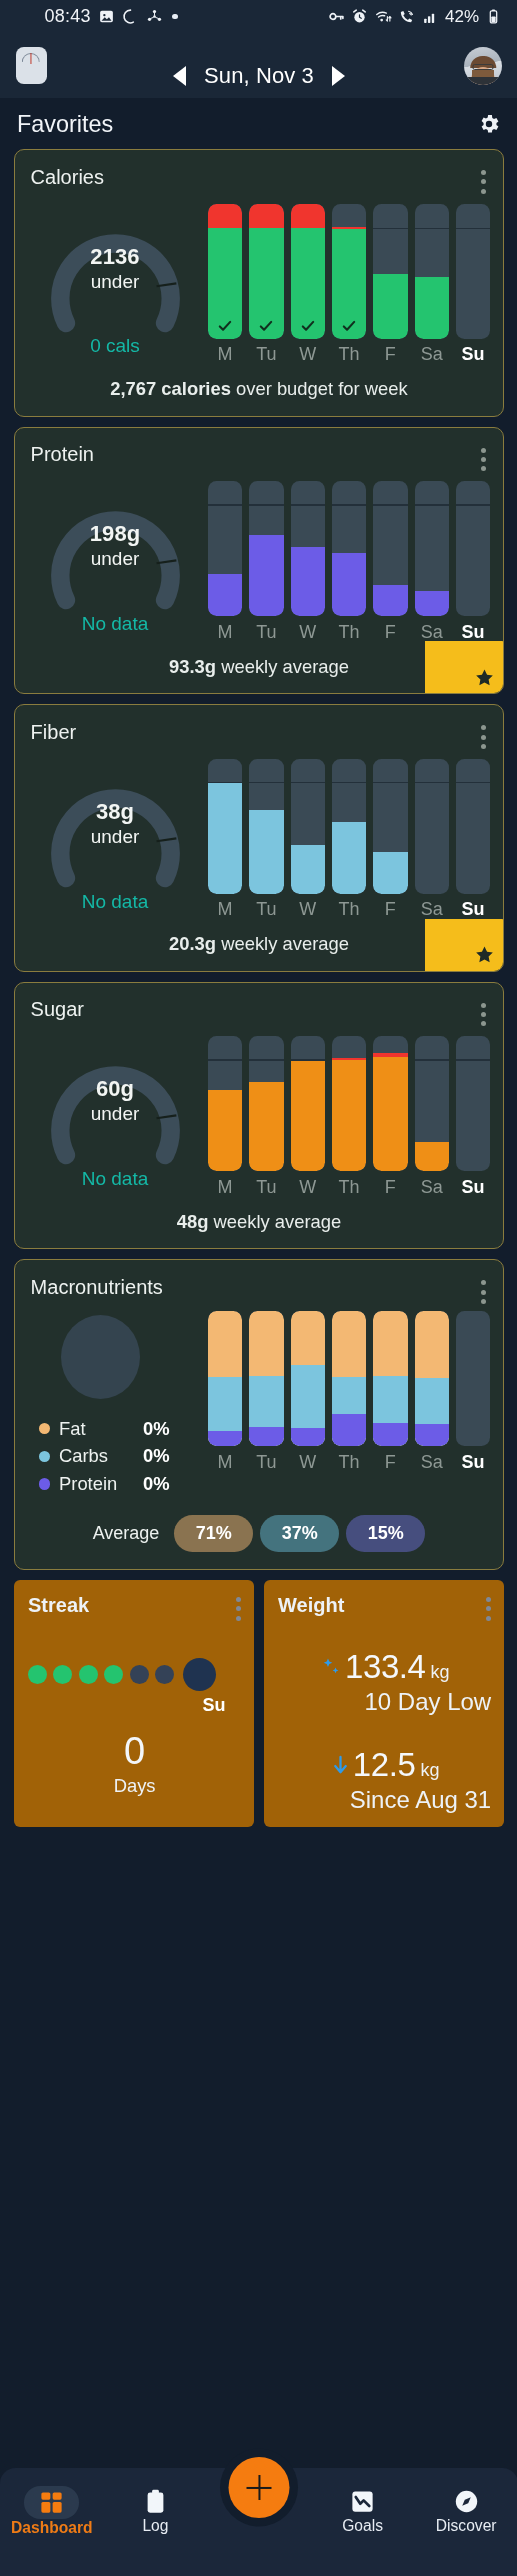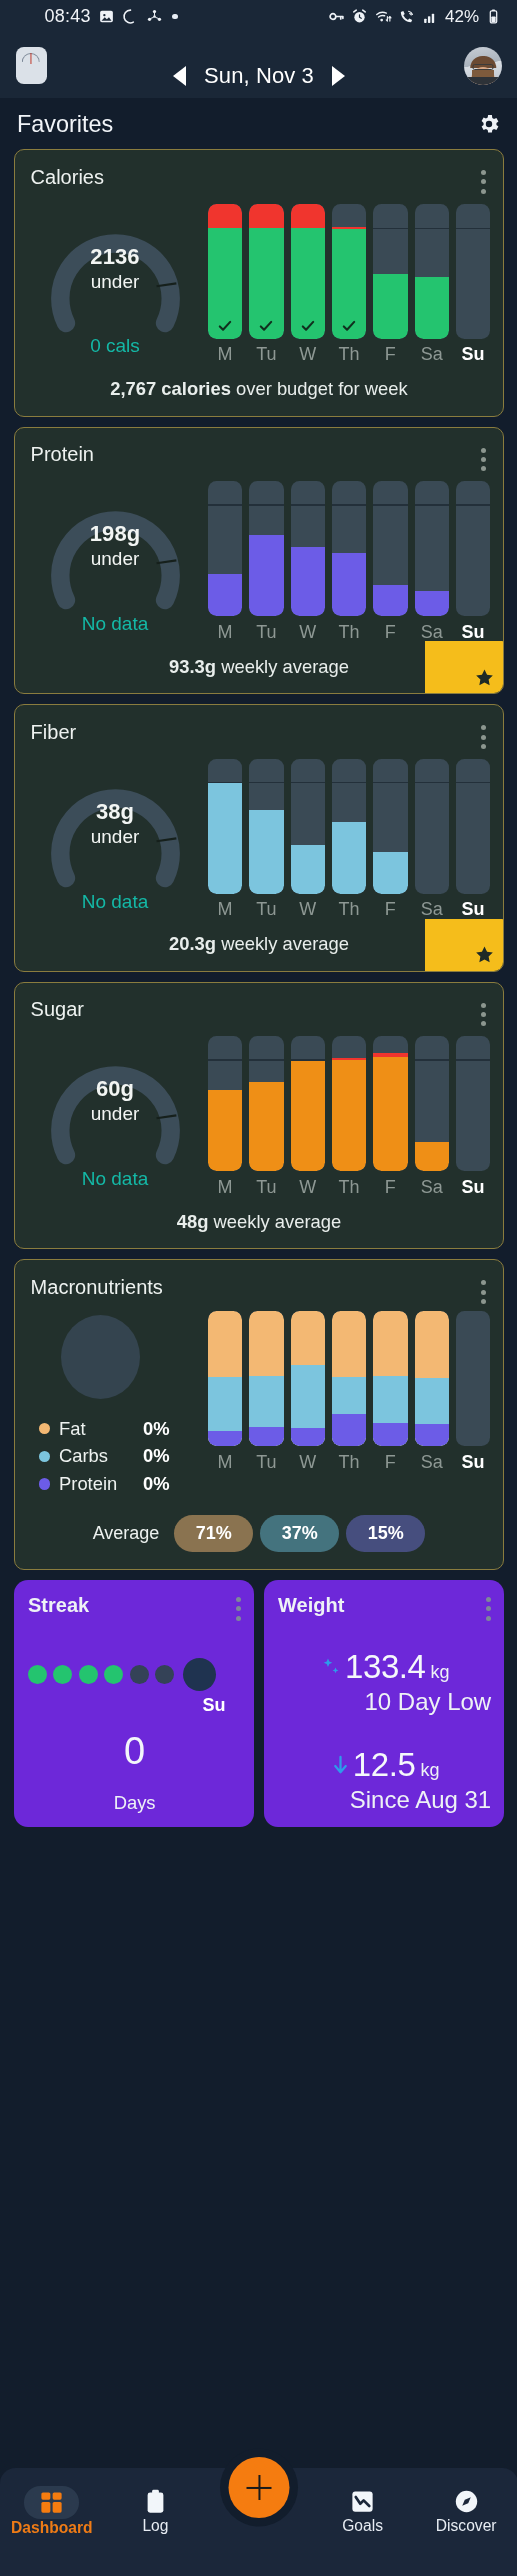--- a/index.html
+++ b/index.html
@@ -200,37 +200,37 @@
   .macro-avg-label { color: #eef2f0; font-size: 18px; margin-right: 8px; }
   .pill {
     min-width: 79px; height: 37px; border-radius: 18.4px;
     display: flex; align-items: center; justify-content: center;
     color: #ffffff; font-size: 18px; font-weight: 700;
   }
 
   
   .duo { display: flex; gap: 10px; padding: 10px 14px 0 14px; }
   .minicard {
-    flex: 1; background: #6d28d9; border-radius: 14px; position: relative;
+    flex: 1; background: #a16207; border-radius: 6px; position: relative;
     min-height: 204px; padding: 14px 12.8px 12.8px 14px;
   }
   .mini-head { display: flex; align-items: flex-start; }
   .mini-title { color: #eef2f6; font-size: 20px; font-weight: 700; }
   .mini-kebab { margin-left: auto; display: flex; flex-direction: column; gap: 4.3px; padding-top: 3.5px; }
   .mini-kebab i { width: 5px; height: 5px; border-radius: 50%; background: #7e8899; display: block; }
 
   .streak-dots { display: flex; align-items: center; gap: 6.4px; margin-top: 37px; }
   .sdot { width: 19px; height: 19px; border-radius: 50%; }
   .sdot.on { background: #24c46f; }
   .sdot.off { background: #344257; }
   .sdot.today { width: 33px; height: 33px; background: #1f3350; margin-left: 2.8px; }
   .streak-today-label { text-align: right; color: #ffffff; font-size: 18px; font-weight: 700; padding-right: 15.6px; margin-top: 4.3px; }
   .streak-big { text-align: center; margin-top: 15.6px; }
   .streak-num { color: #f3f6fa; font-size: 38px; font-weight: 400; line-height: 1; }
-  .streak-unit { color: #eef2f6; font-size: 18.4px; margin-top: 22px; }
+  .streak-unit { color: #eef2f6; font-size: 18.4px; margin-top: 5px; }
 
   .weight-block { text-align: center; margin-top: 27px; }
   .weight-line { display: flex; align-items: baseline; justify-content: center; }
   .sparkle { width: 24px; height: 24px; align-self: center; margin-right: 1.4px; }
   .sparkle svg { width: 100%; height: 100%; display: block; }
   .weight-num { color: #f5f8fb; font-size: 33px; font-weight: 400; letter-spacing: -0.4px; }
   .weight-unit { color: #eef2f6; font-size: 18px; margin-left: 5px; }
   .weight-note { color: #eef2f6; font-size: 24px; margin-top: 2px; text-align: right; }
   .down-arrow { width: 21px; height: 25.5px; align-self: center; margin-right: 2.1px; }
   .down-arrow svg { width: 100%; height: 100%; display: block; }

